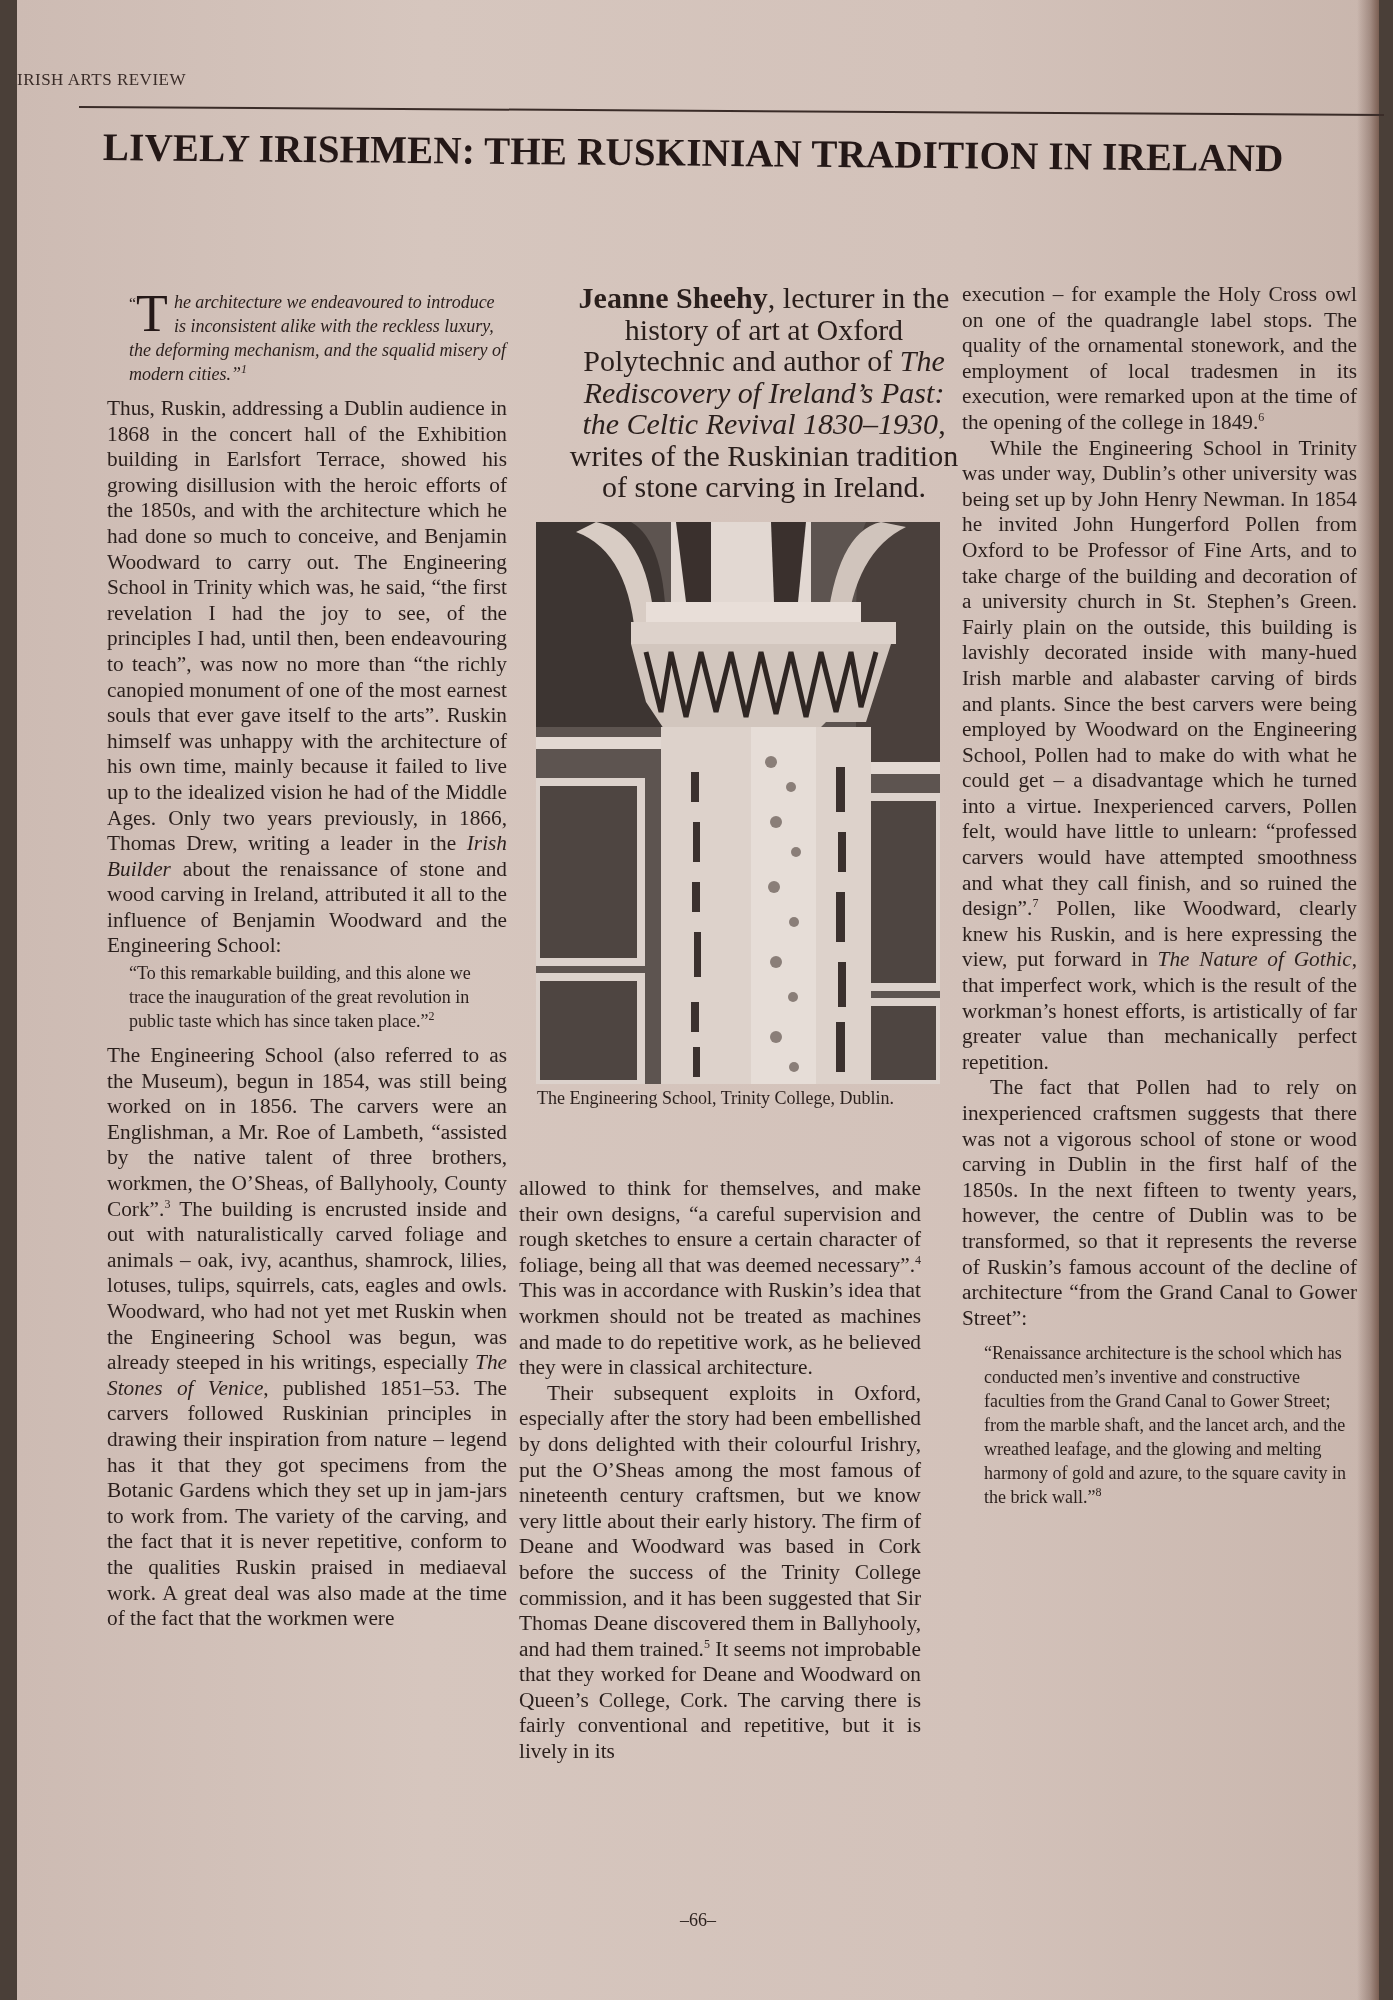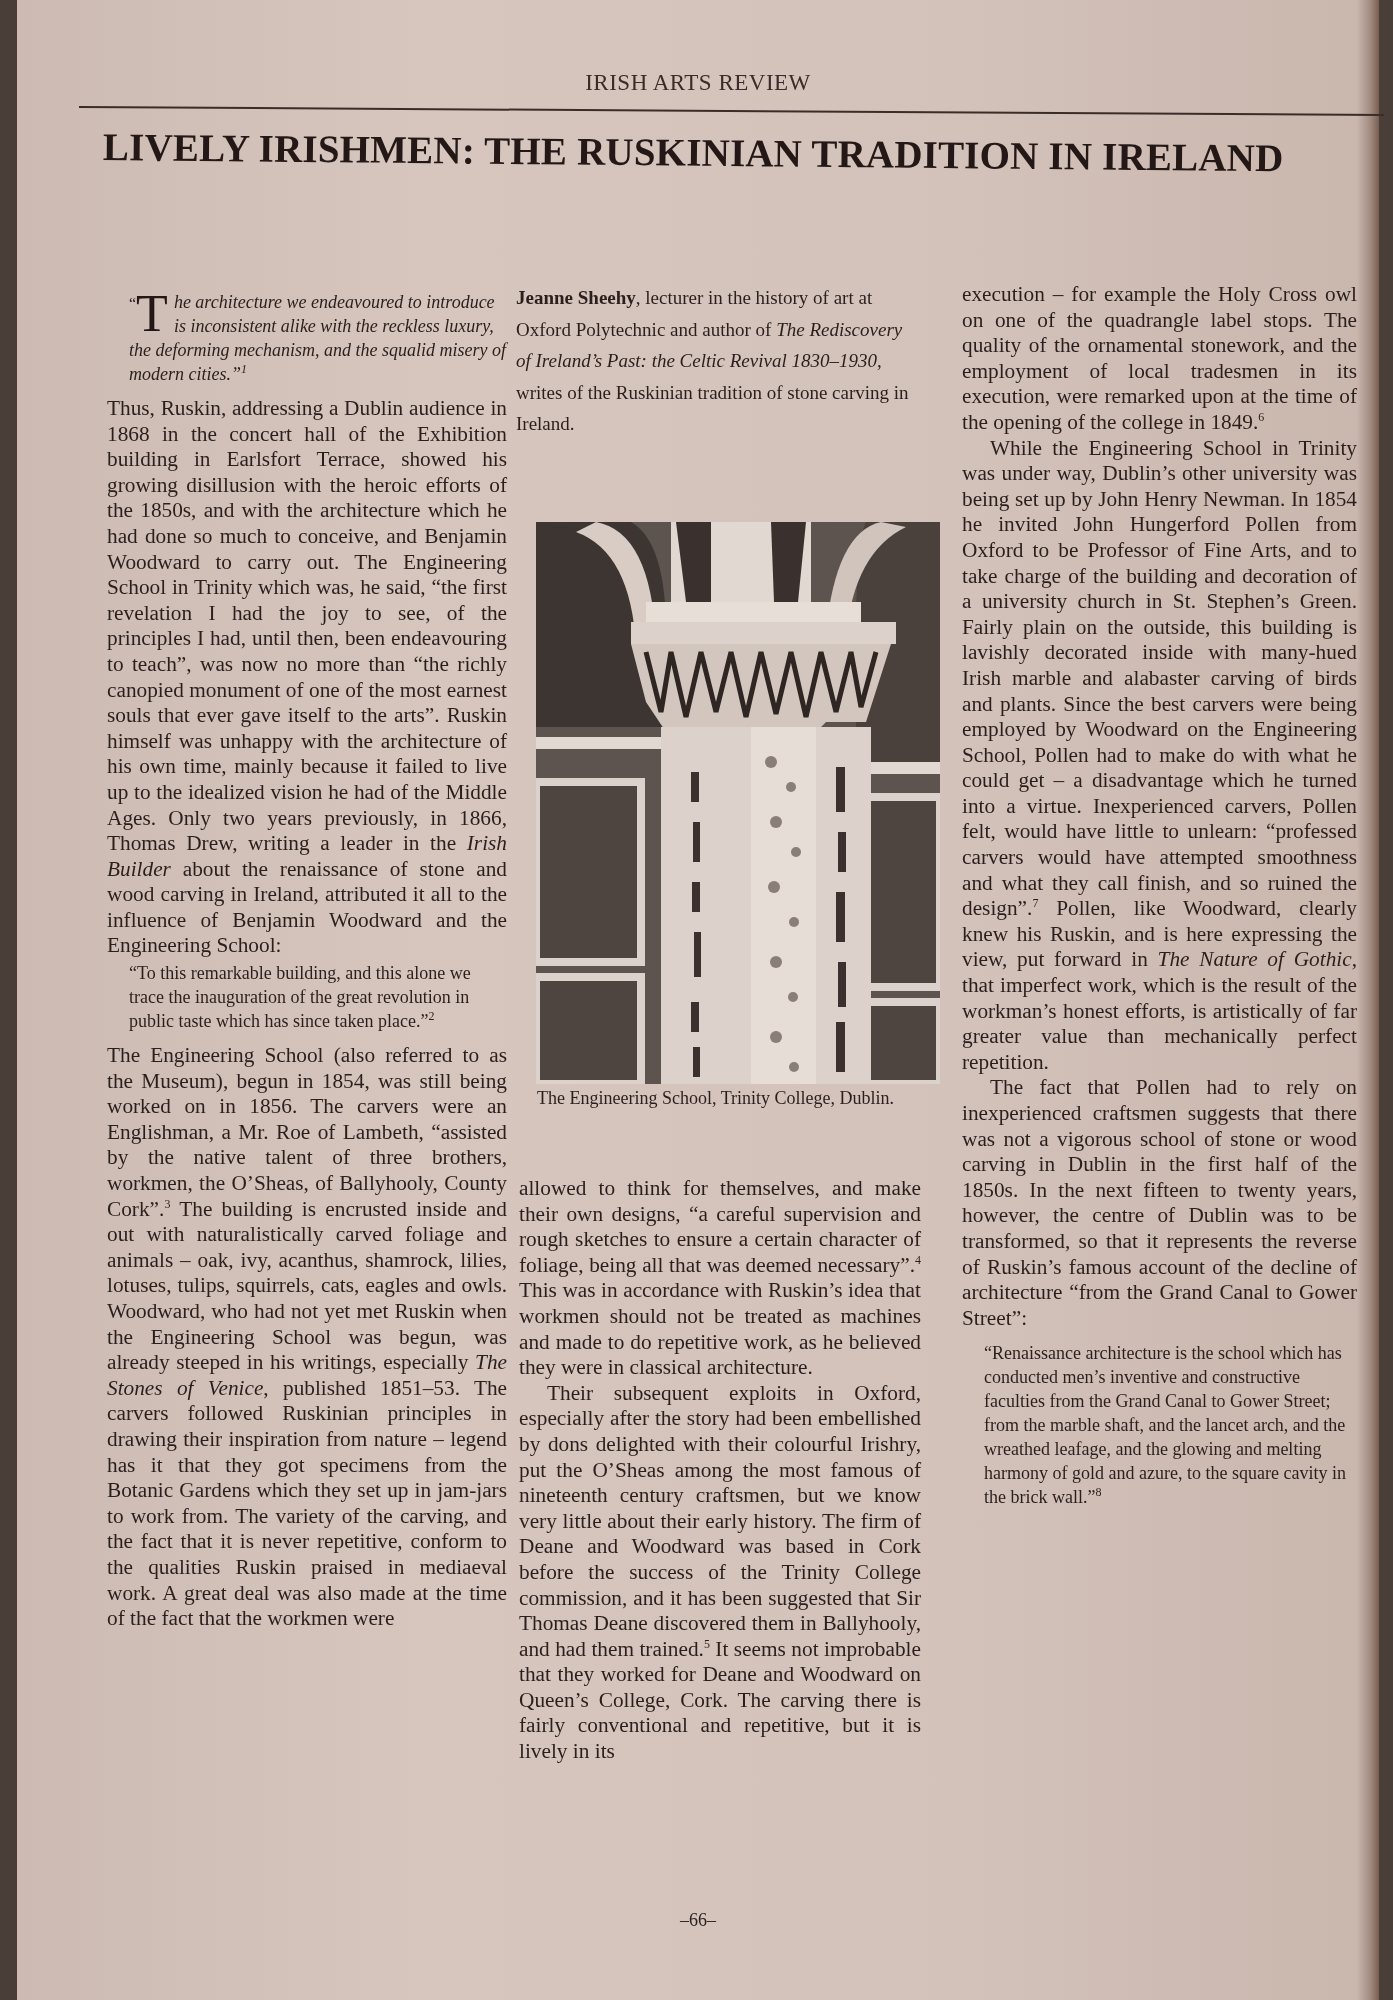--- a/index.html
+++ b/index.html
@@ -11,22 +11,22 @@
   }
   .page {
     position: absolute; left: 17px; top: 0; width: 1362px; height: 2000px;
     background: linear-gradient(90deg, #cdbbb3 0%, #d6c6be 30%, #d3c2ba 70%, #c9b6ad 100%);
   }
   .spine-shadow {
     position: absolute; right: 0; top: 0; width: 22px; height: 2000px;
     background: linear-gradient(90deg, rgba(90,60,50,0) 0%, rgba(90,60,50,0.35) 60%, #7a5e52 100%);
   }
   .running-head {
-    position: absolute; left: 0; right: 0; top: 70px; text-align: center;
-    font-size: 23px; letter-spacing: 0.5px; color: #3a2c28;
+    position: absolute; left: 0; right: 0; top: 70px; 
+    font-size: 17px; letter-spacing: 0.5px; color: #3a2c28;
   }
   .rule {
     position: absolute; left: 62px; top: 106px; width: 1305px; height: 2px;
     background: #3a2c28; transform: rotate(0.35deg); transform-origin: left center;
   }
   .title {
     position: absolute; left: 86px; top: 124px; width: 1290px;
     font-size: 39px; font-weight: bold; letter-spacing: 0.2px; color: #241817;
     white-space: nowrap; transform: rotate(0.55deg); transform-origin: left center;
   }
@@ -48,22 +48,22 @@
   }
   .openq { float: left; font-style: normal; font-size: 16px; margin-top: 2px; }
   .blockquote {
     font-size: 18px; line-height: 24px; text-align: left;
     margin: 2px 0 10px 22px !important;
   }
   .indent { text-indent: 28px; }
   .fn { font-size: 12px; vertical-align: super; line-height: 0; }
   em { font-style: italic; }
   .intro {
-    position: absolute; left: 499px; top: 282px; width: 402px;
-    font-size: 19px; line-height: 31.5px; text-align: left; color: #2a1f1c;
+    position: absolute; left: 546px; top: 282px; width: 402px;
+    font-size: 30px; line-height: 31.5px; text-align: center; color: #2a1f1c;
   }
   .intro b { font-weight: bold; }
   .photo {
     position: absolute; left: 519px; top: 522px; width: 404px; height: 562px;
     background: #6e6460; overflow: hidden;
   }
   .caption {
     position: absolute; left: 520px; top: 1088px; width: 410px;
     font-size: 18px; color: #2a1f1c; white-space: nowrap;
   }

